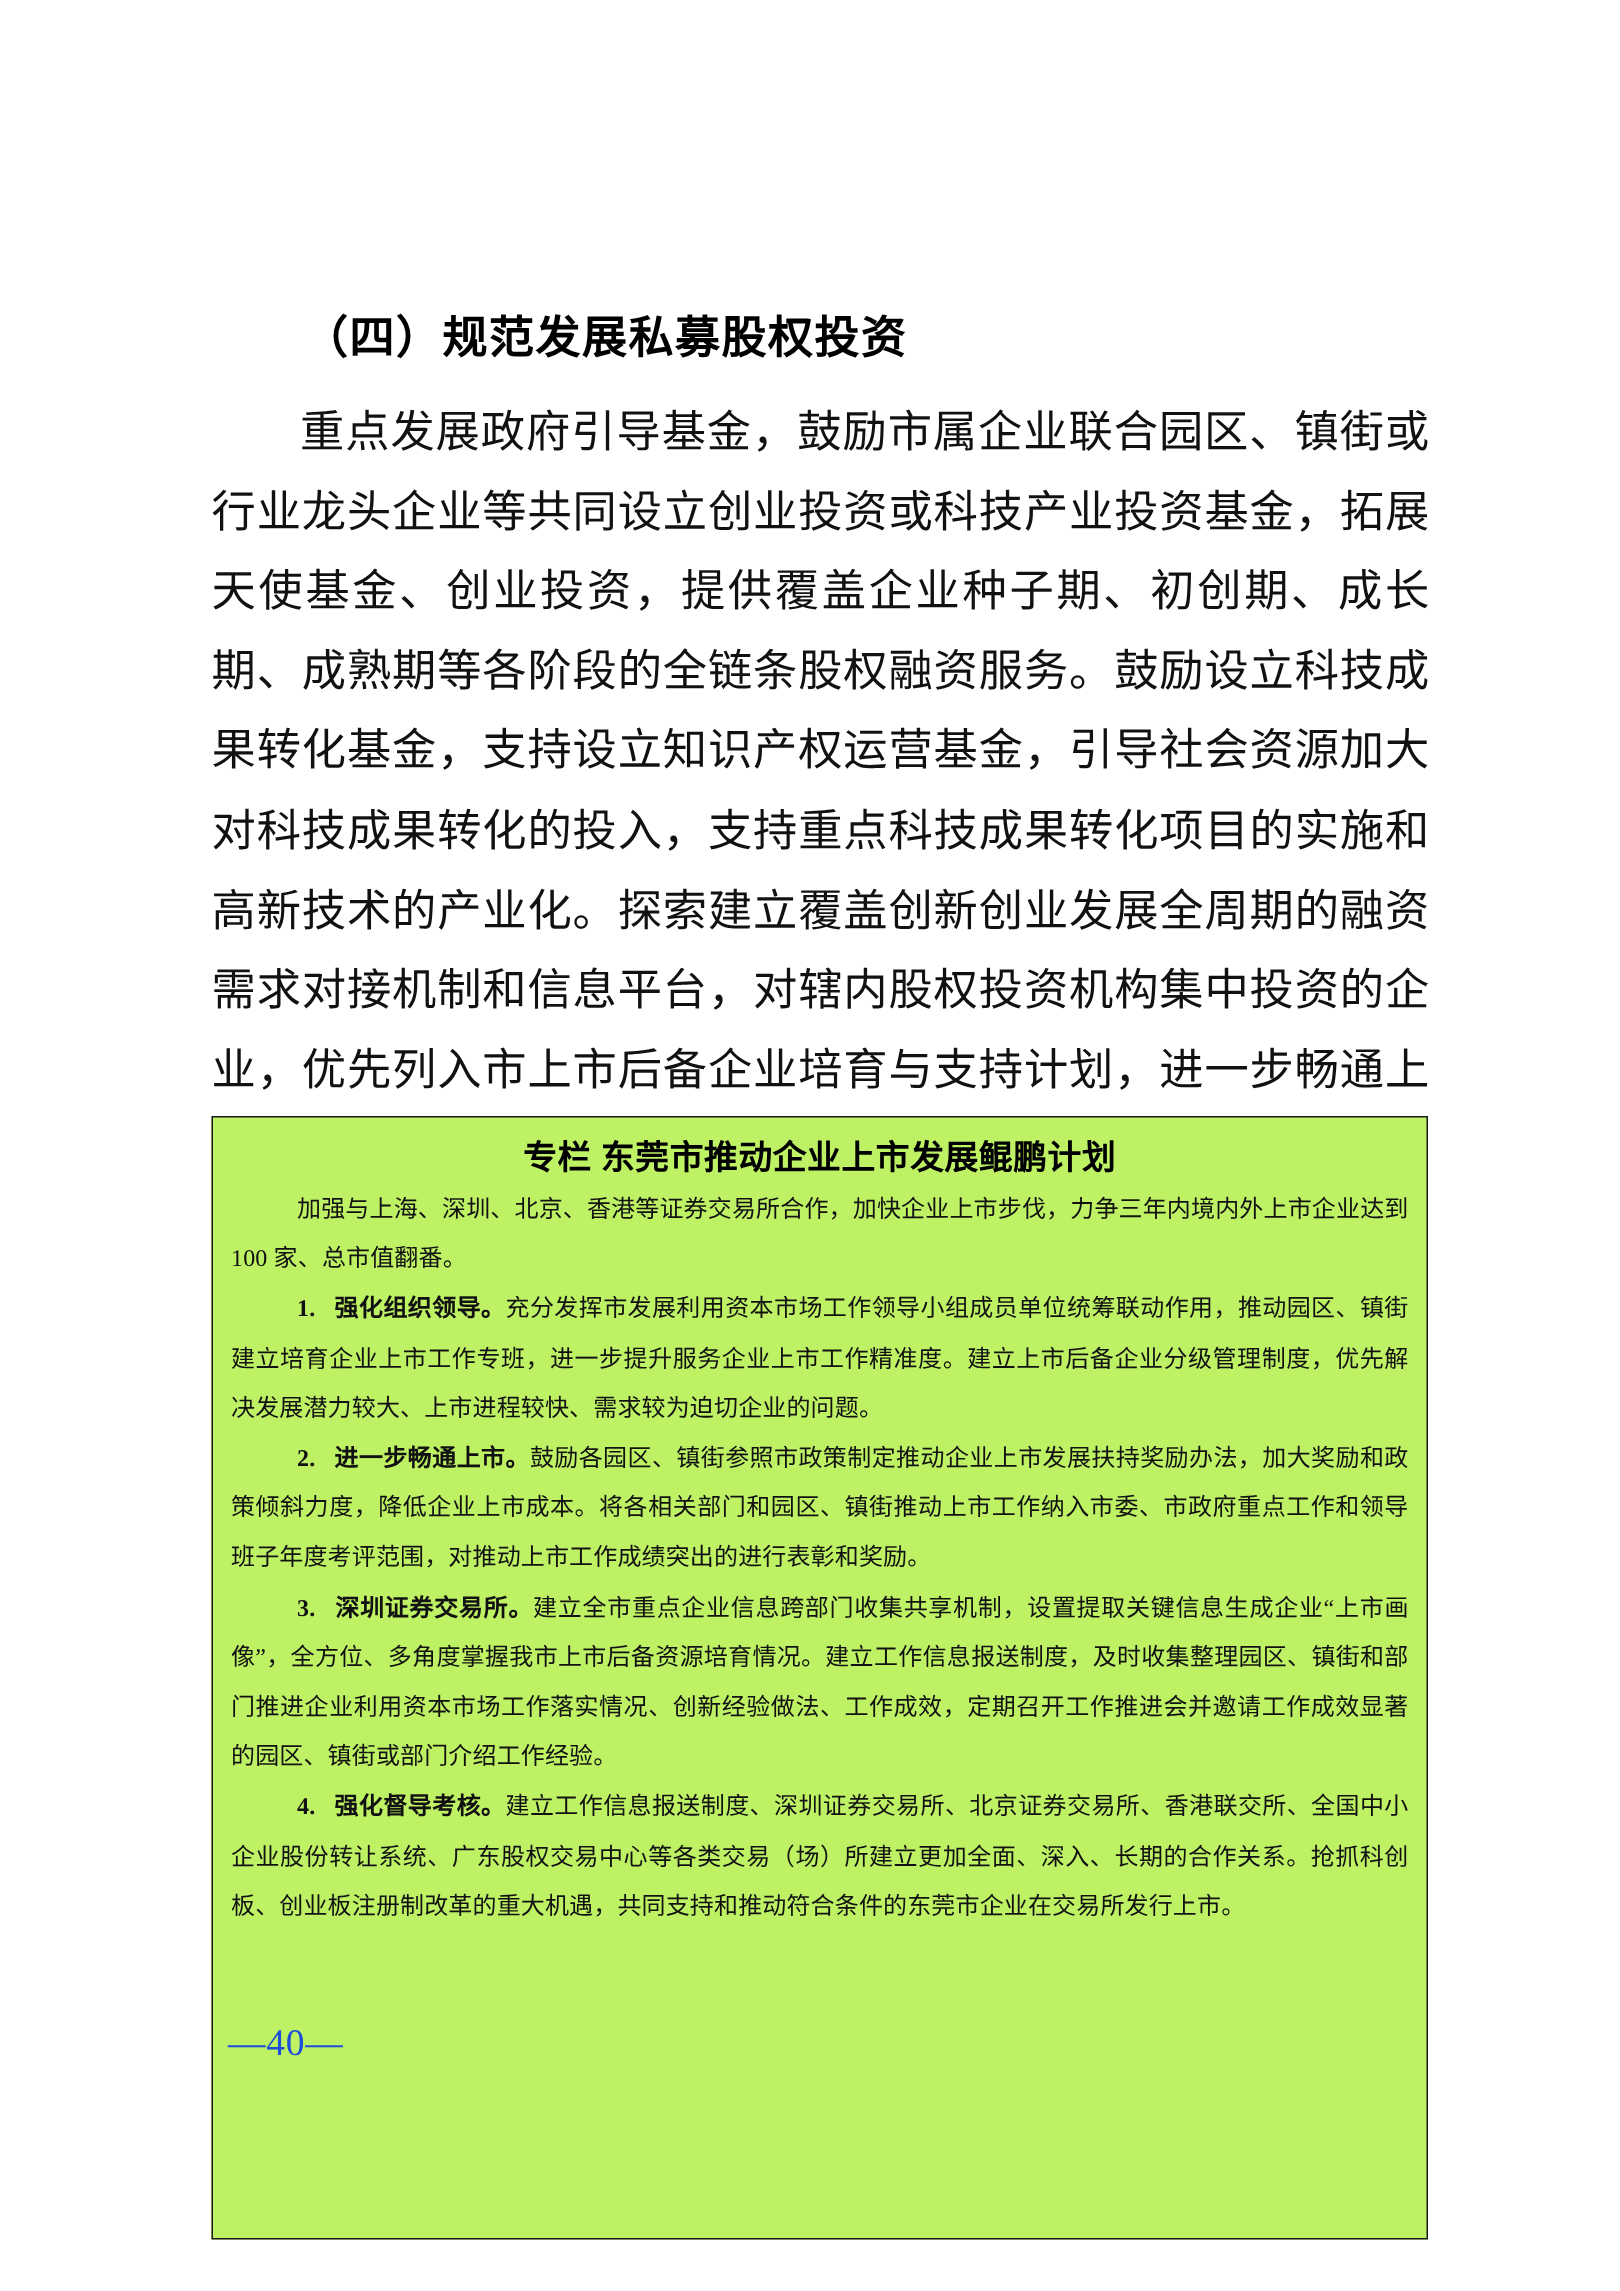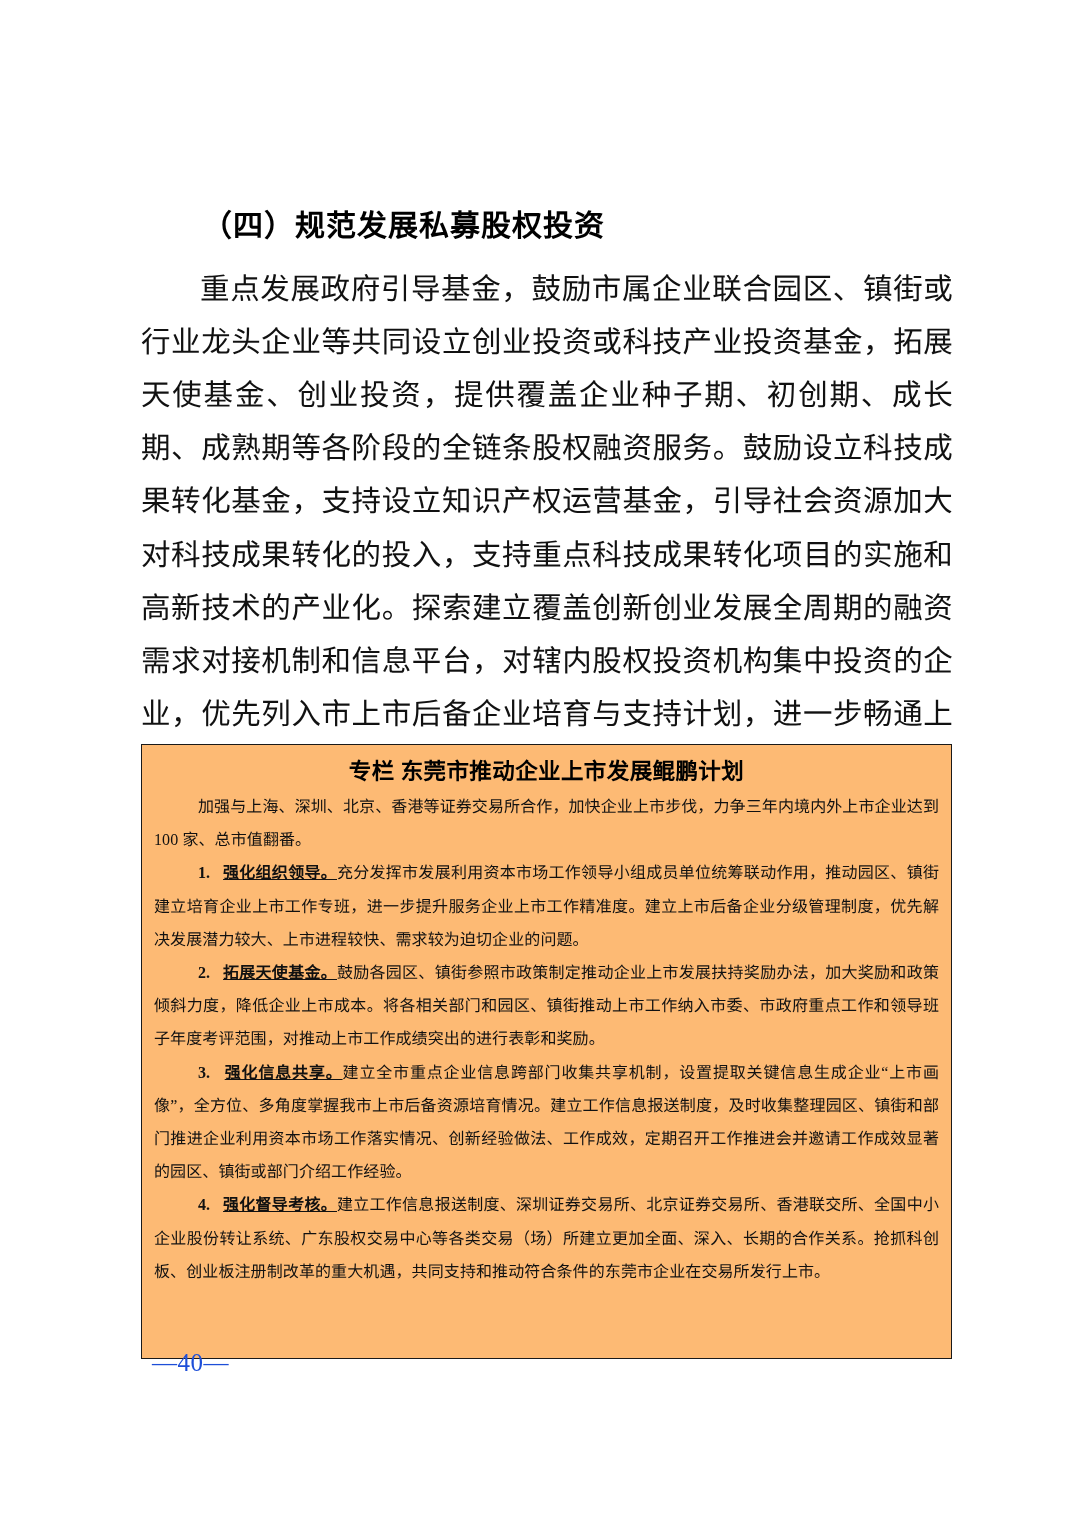--- a/index.html
+++ b/index.html
@@ -48,24 +48,24 @@
     letter-spacing: 0.2px;
     color: #111;
   }
 
   
   .callout {
     position: absolute;
     left: 141px;
     top: 744px;
     width: 811px;
-    height: 615px;
+    height: 749px;
     border: 1.6px solid #1a1a1a;
     box-sizing: border-box;
-    background: #fdba74;
+    background: #bef264;
     padding: 8px 12px 6px 12px;
   }
 
   .callout-title {
     text-align: center;
     font-size: 22.5px;
     font-weight: 700;
     line-height: 34px;
     letter-spacing: 0.4px;
     margin: 2px 0 1px 0;
@@ -78,21 +78,20 @@
     text-align: justify;
     text-align-last: left;
     text-indent: 44px;
     letter-spacing: 0.1px;
     margin: 0;
     color: #111;
   }
 
   .callout-para .lead {
     font-weight: 700;
-    text-decoration: underline;
   }
 
   .num {
     font-weight: 700;
     font-family: "Liberation Serif", "DejaVu Serif", serif;
   }
 
   
   .page-number {
     position: absolute;
@@ -118,26 +117,26 @@
 
     <p class="callout-para">加强与上海、深圳、北京、香港等证券交易所合作，加快企业上市步伐，力争三年内境内外上市企业达到 100 家、总市值翻番。</p>
 
     <p class="callout-para">
       <span class="num">1.</span>
       <span>&nbsp;&nbsp;</span><span class="lead">强化组织领导。</span><span>充分发挥市发展利用资本市场工作领导小组成员单位统筹联动作用，推动园区、镇街建立培育企业上市工作专班，进一步提升服务企业上市工作精准度。建立上市后备企业分级管理制度，优先解决发展潜力较大、上市进程较快、需求较为迫切企业的问题。</span>
     </p>
 
     <p class="callout-para">
       <span class="num">2.</span>
-      <span>&nbsp;&nbsp;</span><span class="lead">拓展天使基金。</span><span>鼓励各园区、镇街参照市政策制定推动企业上市发展扶持奖励办法，加大奖励和政策倾斜力度，降低企业上市成本。将各相关部门和园区、镇街推动上市工作纳入市委、市政府重点工作和领导班子年度考评范围，对推动上市工作成绩突出的进行表彰和奖励。</span>
+      <span>&nbsp;&nbsp;</span><span class="lead">进一步畅通上市。</span><span>鼓励各园区、镇街参照市政策制定推动企业上市发展扶持奖励办法，加大奖励和政策倾斜力度，降低企业上市成本。将各相关部门和园区、镇街推动上市工作纳入市委、市政府重点工作和领导班子年度考评范围，对推动上市工作成绩突出的进行表彰和奖励。</span>
     </p>
 
     <p class="callout-para">
       <span class="num">3.</span>
-      <span>&nbsp;&nbsp;</span><span class="lead">强化信息共享。</span><span>建立全市重点企业信息跨部门收集共享机制，设置提取关键信息生成企业“上市画像”，全方位、多角度掌握我市上市后备资源培育情况。建立工作信息报送制度，及时收集整理园区、镇街和部门推进企业利用资本市场工作落实情况、创新经验做法、工作成效，定期召开工作推进会并邀请工作成效显著的园区、镇街或部门介绍工作经验。</span>
+      <span>&nbsp;&nbsp;</span><span class="lead">深圳证券交易所。</span><span>建立全市重点企业信息跨部门收集共享机制，设置提取关键信息生成企业“上市画像”，全方位、多角度掌握我市上市后备资源培育情况。建立工作信息报送制度，及时收集整理园区、镇街和部门推进企业利用资本市场工作落实情况、创新经验做法、工作成效，定期召开工作推进会并邀请工作成效显著的园区、镇街或部门介绍工作经验。</span>
     </p>
 
     <p class="callout-para">
       <span class="num">4.</span>
       <span>&nbsp;&nbsp;</span><span class="lead">强化督导考核。</span><span>建立工作信息报送制度、深圳证券交易所、北京证券交易所、香港联交所、全国中小企业股份转让系统、广东股权交易中心等各类交易（场）所建立更加全面、深入、长期的合作关系。抢抓科创板、创业板注册制改革的重大机遇，共同支持和推动符合条件的东莞市企业在交易所发行上市。</span>
     </p>
 
   </div>
 
   <div class="page-number">—40—</div>

